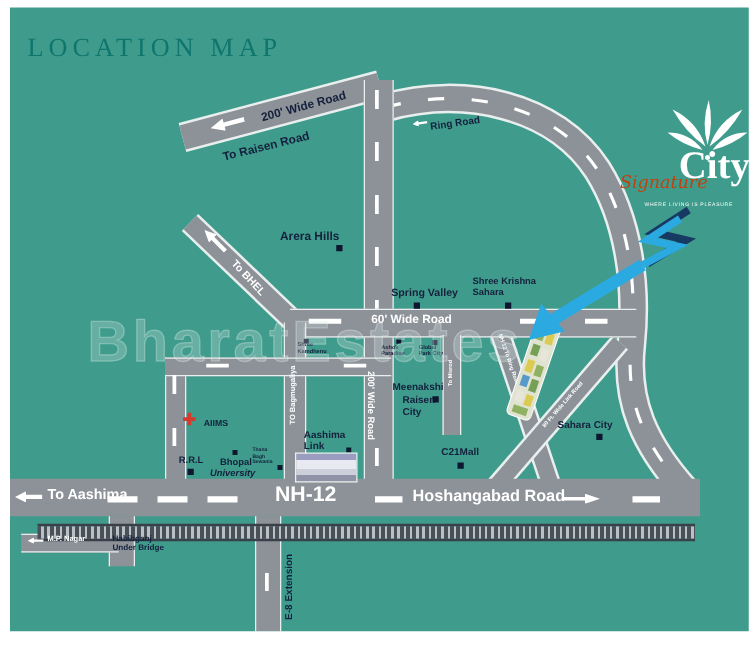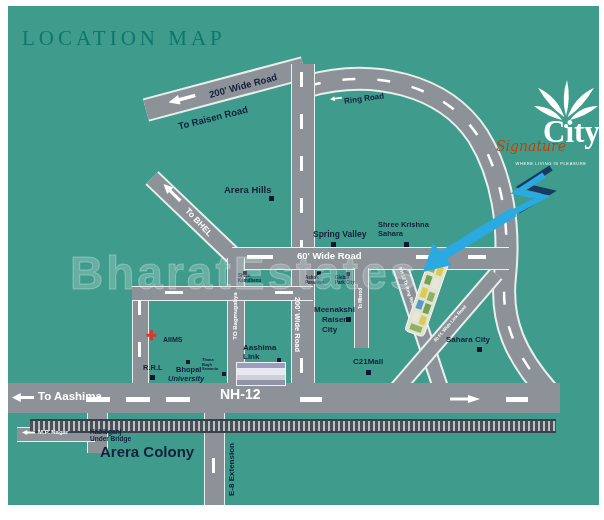--- a/index.html
+++ b/index.html
@@ -110,22 +110,23 @@
   <div class="lbl" style="left:193px;top:80px;width:100px;text-align:center;font-size:9.5px;transform:rotate(-15deg);">200' Wide Road</div>
   <div class="lbl" style="left:158px;top:112px;width:110px;text-align:center;font-size:9.5px;transform:rotate(-14deg);">To Raisen Road</div>
   <div class="lbl" style="left:344px;top:93px;width:56px;font-size:8px;transform:rotate(-8deg);">Ring Road</div>
   <div class="lbl w" style="left:169px;top:217px;width:60px;text-align:center;font-size:8.5px;transform:rotate(47deg);">To BHEL</div>
   <div class="lbl w" style="left:297px;top:250px;font-size:9.5px;">60' Wide Road</div>
   <div class="lbl w" style="left:252px;top:320px;width:90px;text-align:center;font-size:7.5px;transform:rotate(90deg);">200' Wide Road</div>
   <div class="lbl w" style="left:195px;top:313px;width:80px;text-align:center;font-size:6px;transform:rotate(-90deg);">TO Bagmugaliya</div>
   <div class="lbl w" style="left:340px;top:296px;width:40px;text-align:center;font-size:4.5px;transform:rotate(-90deg);">To Misrod</div>
   <div class="lbl w" style="left:369px;top:296px;width:84px;text-align:center;font-size:4.5px;transform:rotate(71deg);">NH 12 To Ring Road Link Road</div>
   <div class="lbl w" style="left:410px;top:321px;width:80px;text-align:center;font-size:4.5px;transform:rotate(-49deg);">80 Ft. Wide Link Road</div>
-  <div class="lbl w" style="left:220px;top:386px;font-size:14px;">NH-12</div>
+  <div class="lbl w" style="left:220px;top:386px;font-size:17px;">NH-12</div>
   <div class="lbl w" style="left:38px;top:390px;font-size:11.5px;">To Aashima</div>
+  <div class="lbl w" style="left:330px;top:389px;font-size:13px;">Hoshangabad Road</div>
   <div class="lbl w" style="left:38px;top:429px;font-size:6px;">M.P. Nagar</div>
   <div class="lbl" style="left:191px;top:465px;width:80px;text-align:center;font-size:8px;transform:rotate(-90deg);">E-8 Extension</div>
 
   <div class="lbl" style="left:224px;top:184px;font-size:9.5px;">Arera Hills</div>
   <div class="marker" style="left:269px;top:196px;"></div>
 
   <div class="lbl" style="left:313px;top:229px;font-size:8.5px;">Spring Valley</div>
   <div class="marker" style="left:331px;top:242px;"></div>
 
   <div class="lbl ctr" style="left:378px;top:221px;width:52px;font-size:7.5px;">
@@ -184,21 +185,20 @@
     <span>Aashima</span><br>
     <span>Link</span>
   </div>
   <div class="marker" style="left:277px;top:358px;width:4px;height:4px;"></div>
   <div class="photo"></div>
 
   <div class="lbl ctr" style="left:90px;top:428px;width:56px;font-size:6.5px;">
     <span>Habibganj</span><br>
     <span>Under Bridge</span>
   </div>
-  <div class="lbl" style="left:100px;top:443px;font-size:15px;">Arera Colony</div>
 
   <div class="wm">BharatEstates</div>
 
   <div class="title">LOCATION MAP</div>
 
   <svg class="overlay" width="604" height="520">
     <g transform="translate(427,296) rotate(19)">
       <rect x="-10" y="-40" width="20" height="80" rx="4" fill="#dfe3cf" stroke="#ffffff" stroke-width="0.8"></rect>
       <rect x="-7" y="-34" width="6" height="10" fill="#8fb161"></rect>
       <rect x="1" y="-32" width="6" height="9" fill="#dccb52"></rect>

